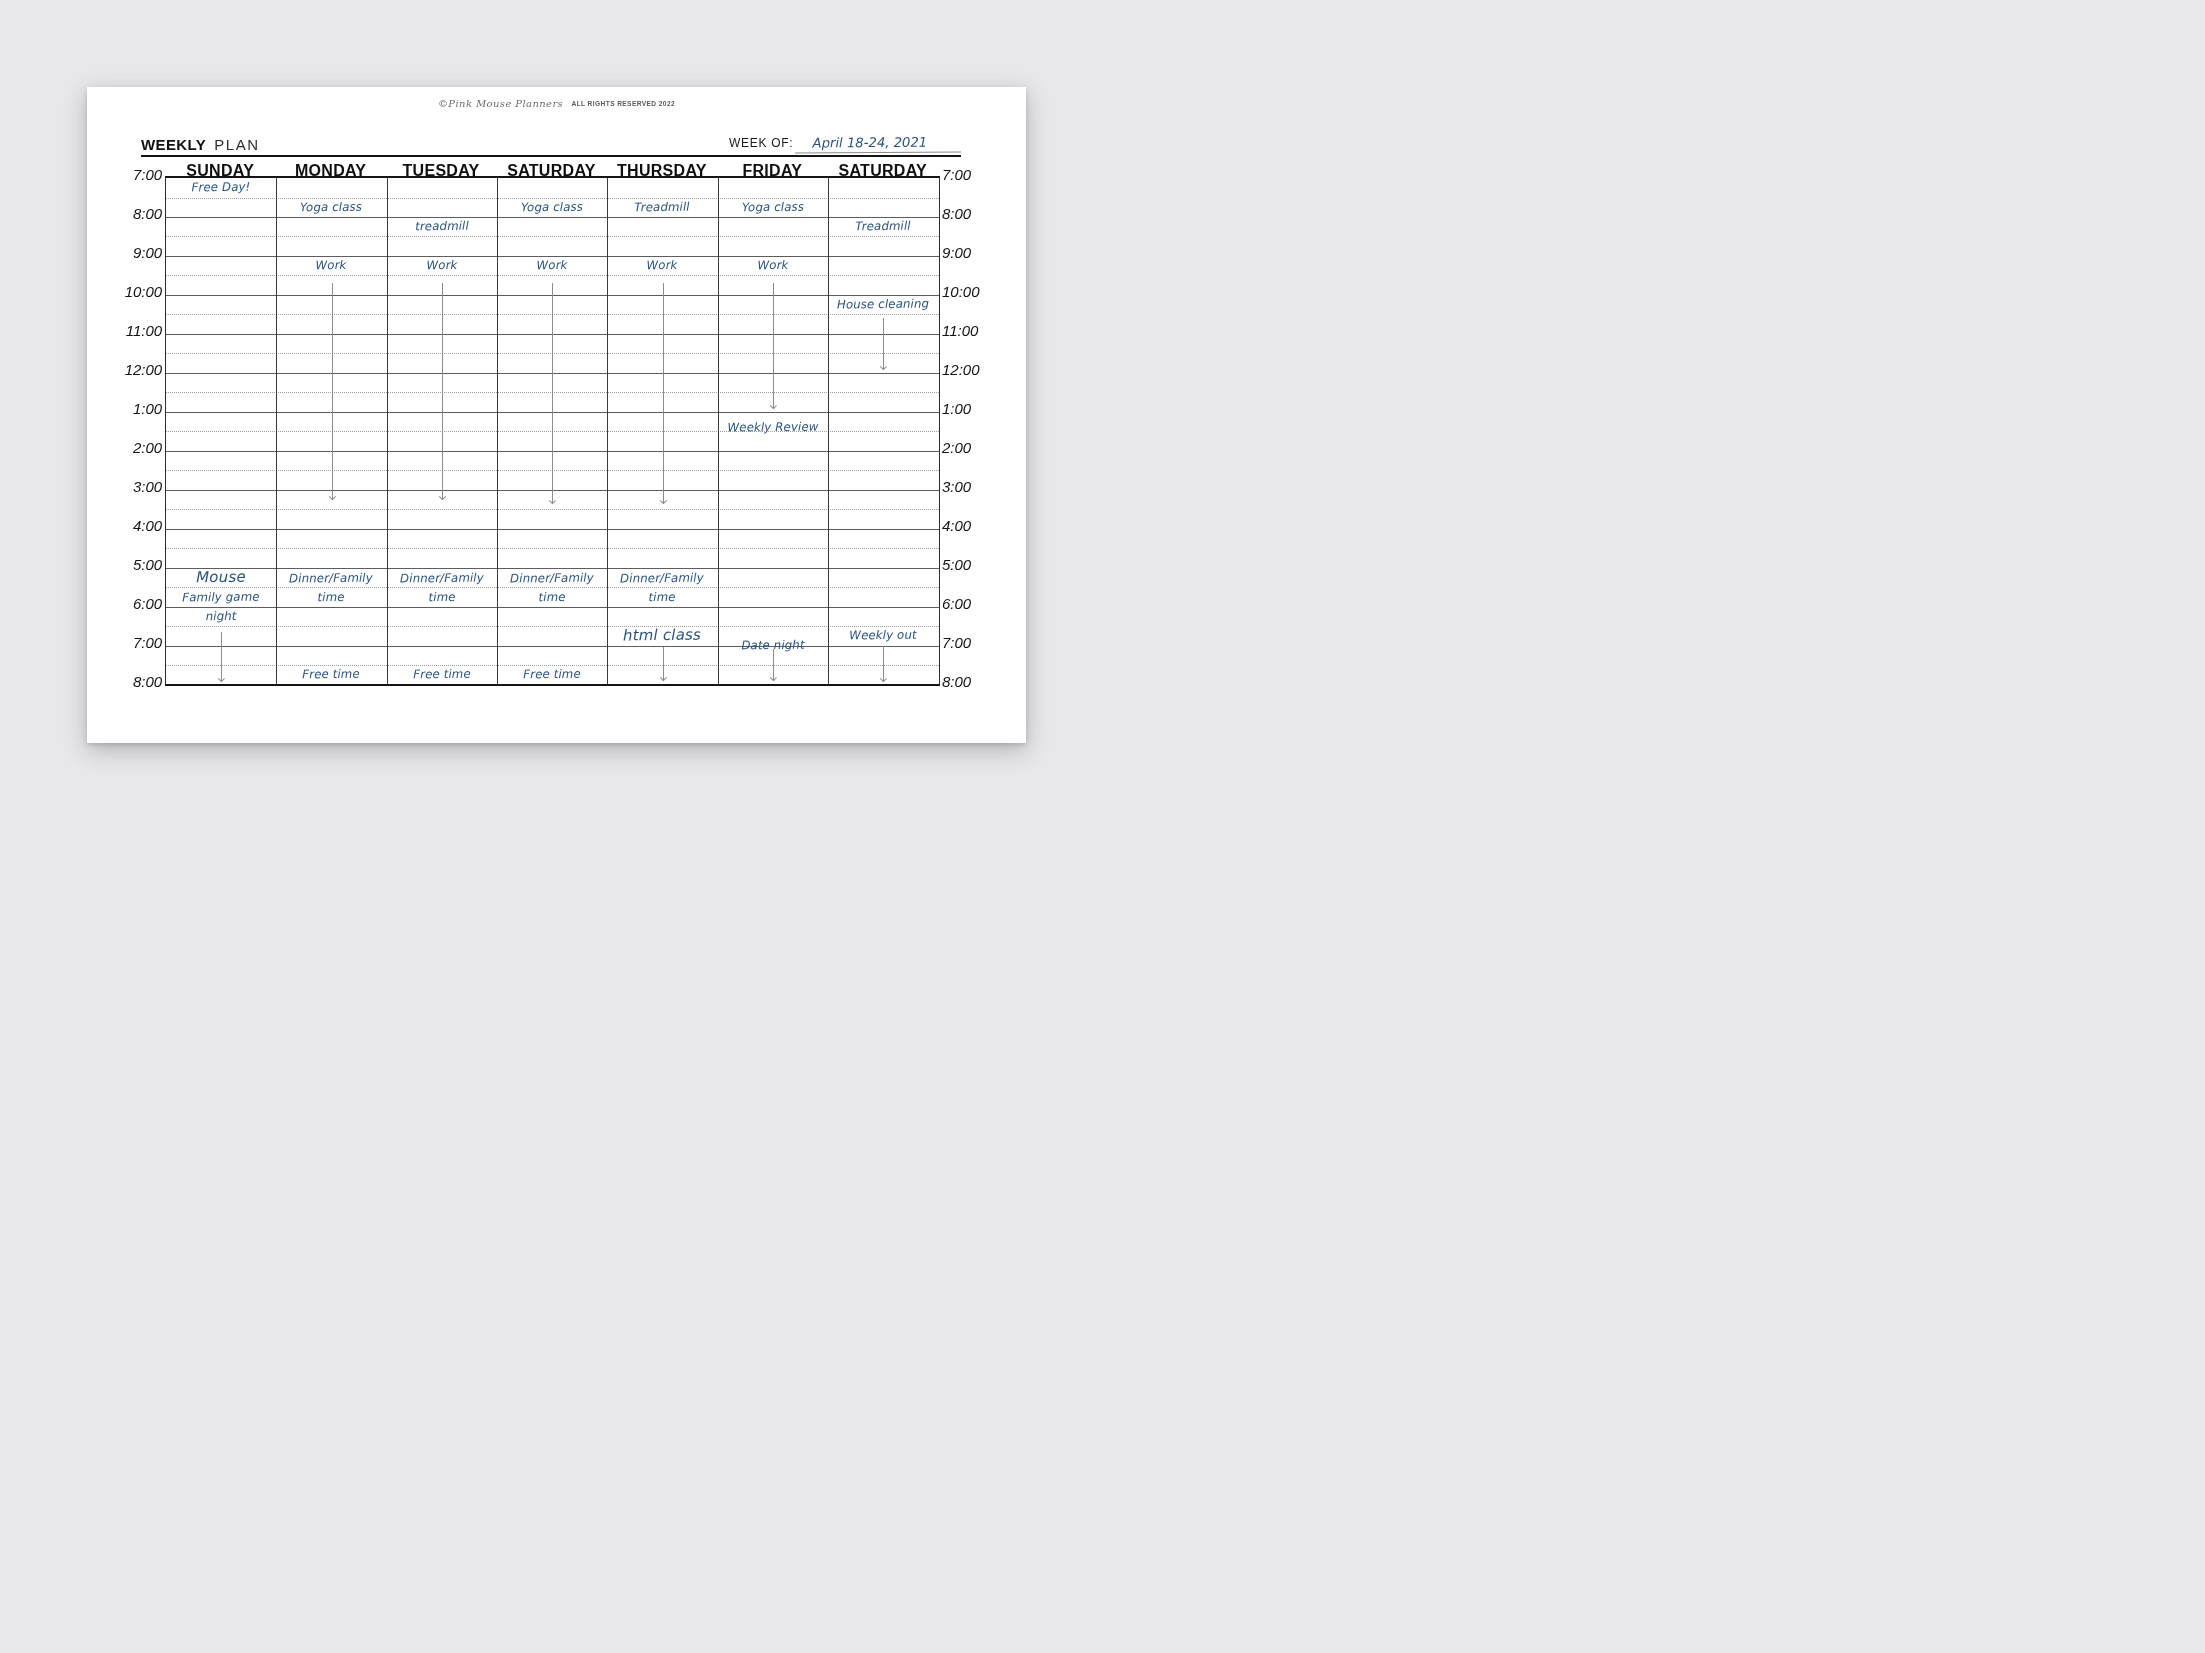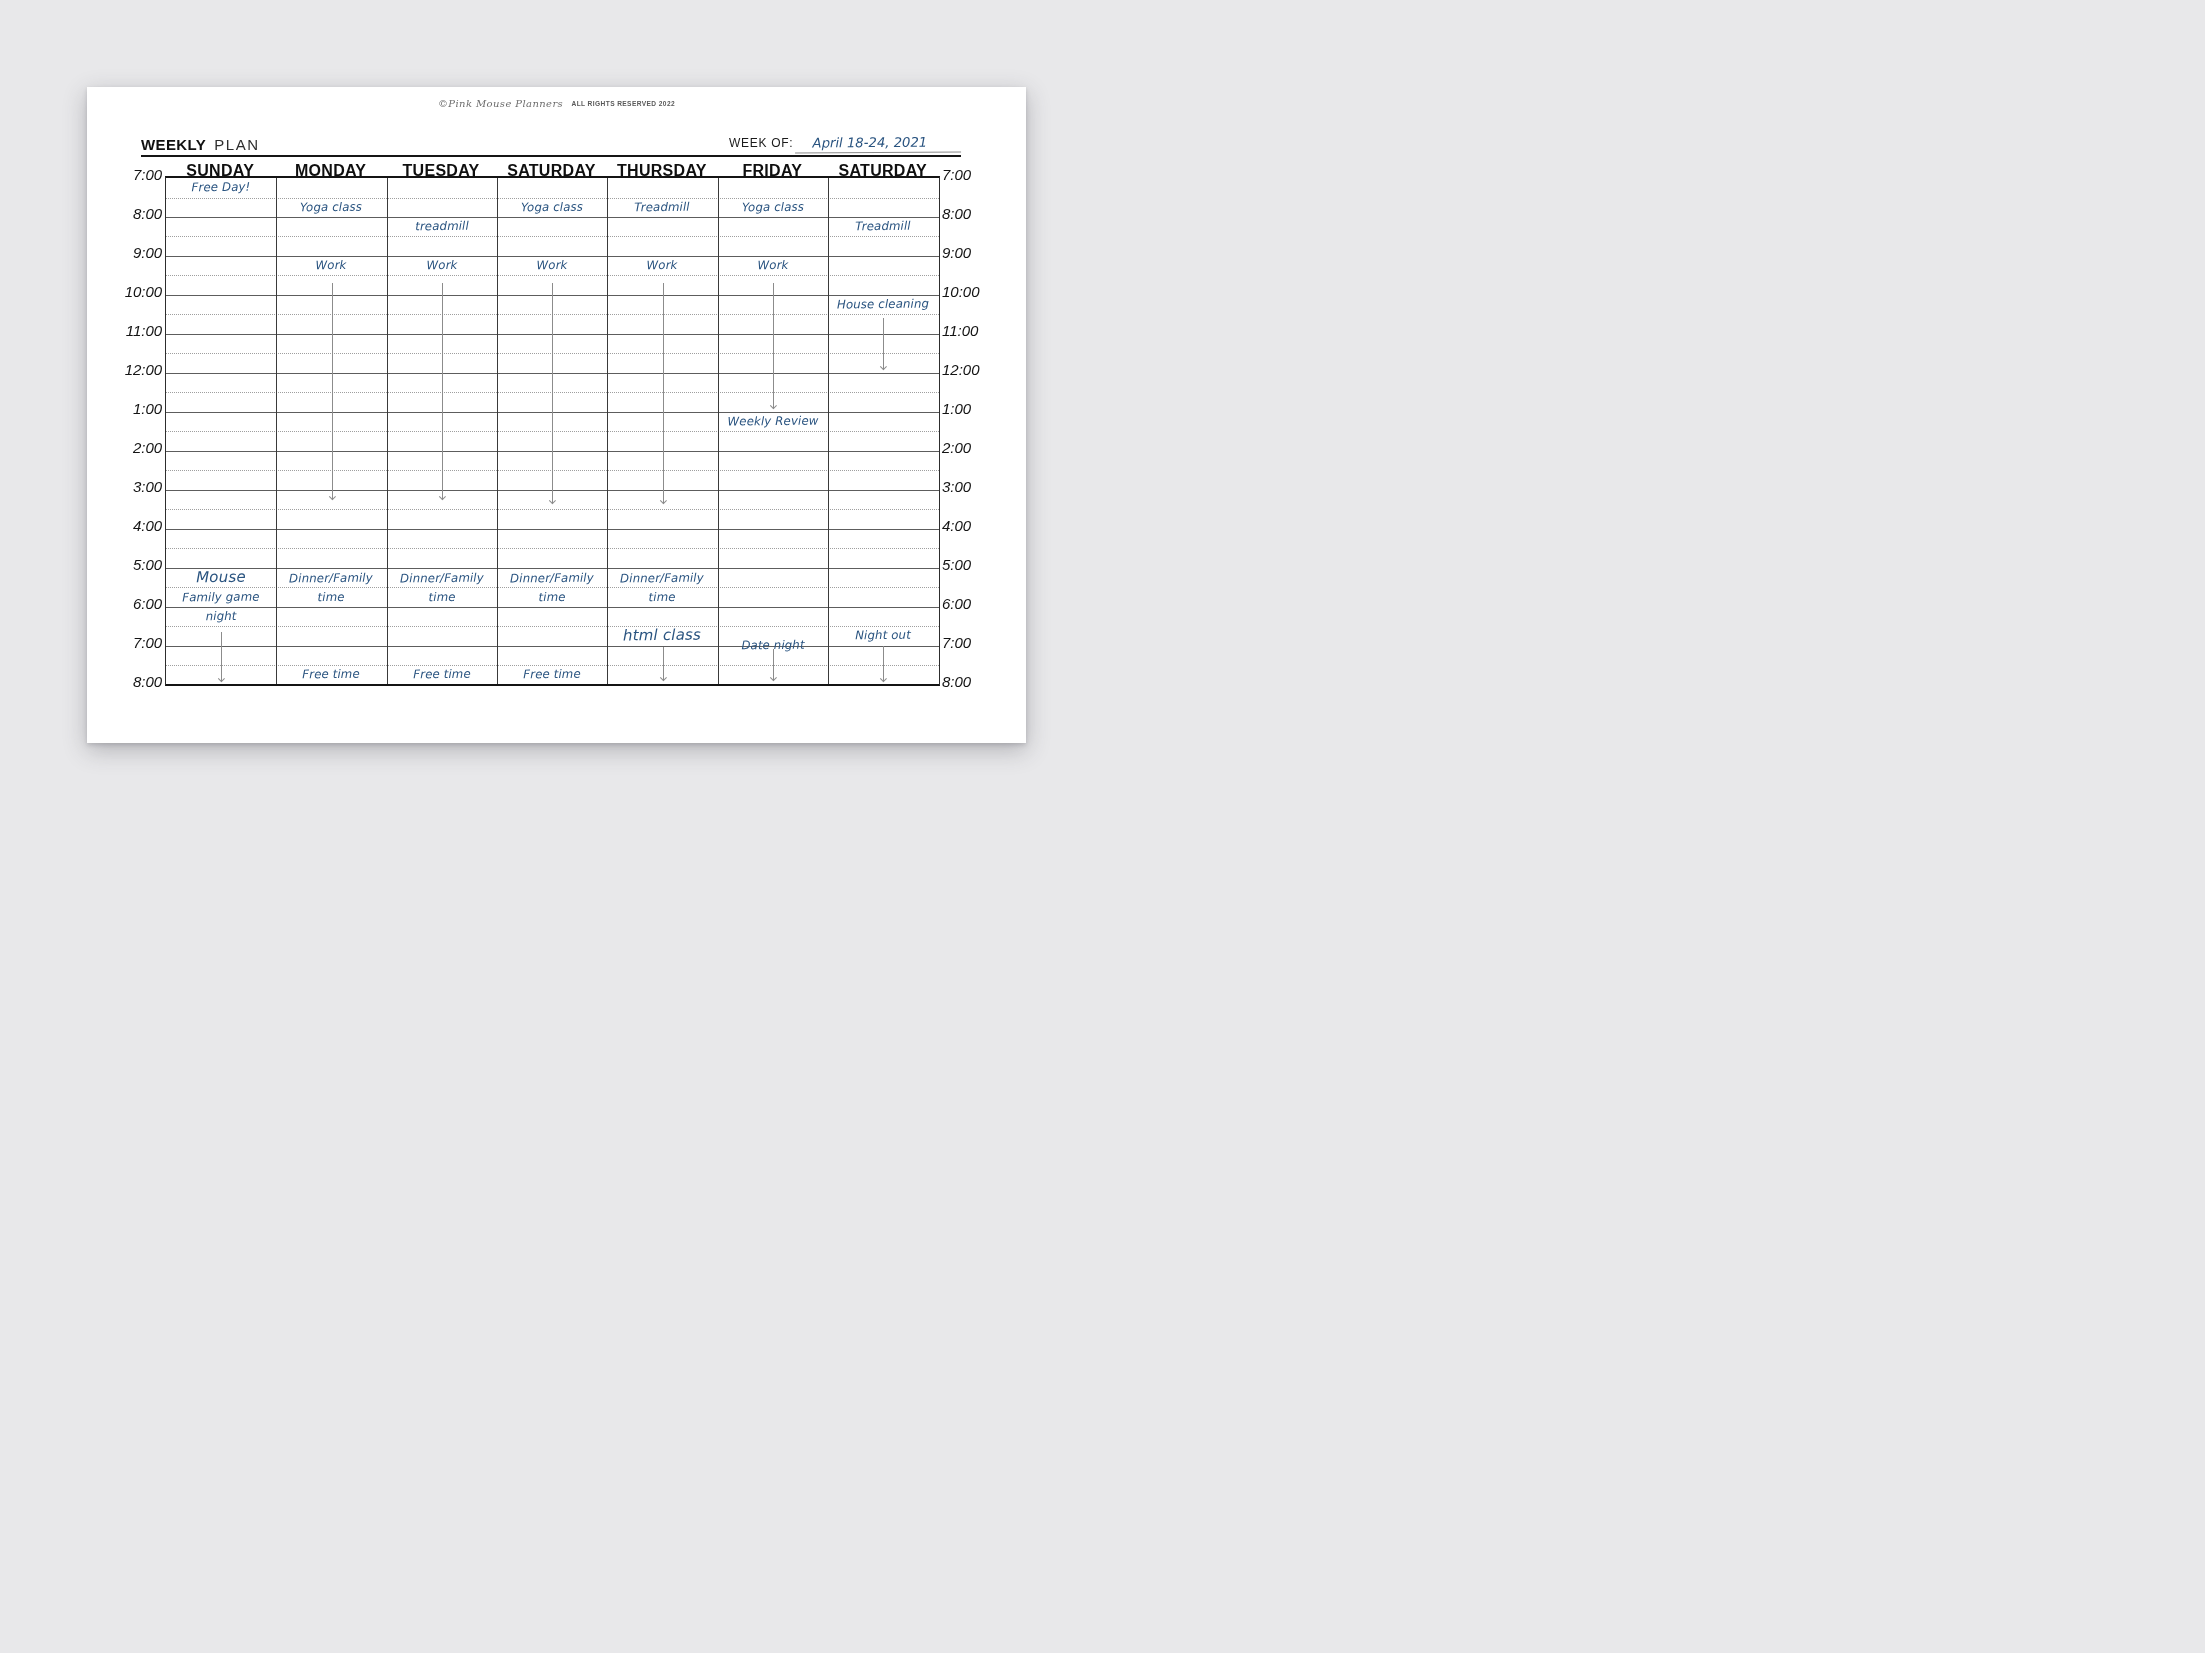--- a/index.html
+++ b/index.html
@@ -180,36 +180,36 @@
           <span class="line">html class</span>
         </div>
         <div class="arrow" style="left: 497px; top: 469px; height: 33px;"></div>
         <div class="event ev-md tilt" style="left: 552px; width: 110px; top: 19.5px; height: 19.5px;">
           <span class="line">Yoga class</span>
         </div>
         <div class="event ev-md tilt" style="left: 552px; width: 110px; top: 78px; height: 19.5px;">
           <span class="line">Work</span>
         </div>
         <div class="arrow" style="left: 607px; top: 105px; height: 125px;"></div>
-        <div class="event ev-md tilt" style="left: 552px; width: 110px; top: 234px; height: 19.5px; text-align: right;">
+        <div class="event ev-md tilt" style="left: 552px; width: 110px; top: 240px; height: 19.5px; text-align: right;">
           <span class="line">Weekly Review</span>
         </div>
         <div class="event ev-md tilt" style="left: 552px; width: 110px; top: 458px; height: 19.5px; text-align: right;">
           <span class="line">Date night</span>
         </div>
         <div class="arrow" style="left: 607px; top: 471px; height: 31px;"></div>
         <div class="event ev-md tilt" style="left: 662px; width: 110px; top: 39px; height: 19.5px;">
           <span class="line">Treadmill</span>
         </div>
         <div class="event ev-md tilt" style="left: 662px; width: 110px; top: 117px; height: 19.5px;">
           <span class="line">House cleaning</span>
         </div>
         <div class="arrow" style="left: 717px; top: 140px; height: 51px;"></div>
         <div class="event ev-md tilt" style="left: 662px; width: 110px; top: 448px; height: 19.5px;">
-          <span class="line">Night out</span>
+          <span class="line">Weekly out</span>
         </div>
         <div class="arrow" style="left: 717px; top: 468px; height: 35px;"></div>
       </div>
 
   <div class="tlabel tl-left" style="top: 82px;">7:00</div>
       <div class="tlabel tl-right" style="top: 82px;">7:00</div>
       <div class="tlabel tl-left" style="top: 121px;">8:00</div>
       <div class="tlabel tl-right" style="top: 121px;">8:00</div>
       <div class="tlabel tl-left" style="top: 160px;">9:00</div>
       <div class="tlabel tl-right" style="top: 160px;">9:00</div>

